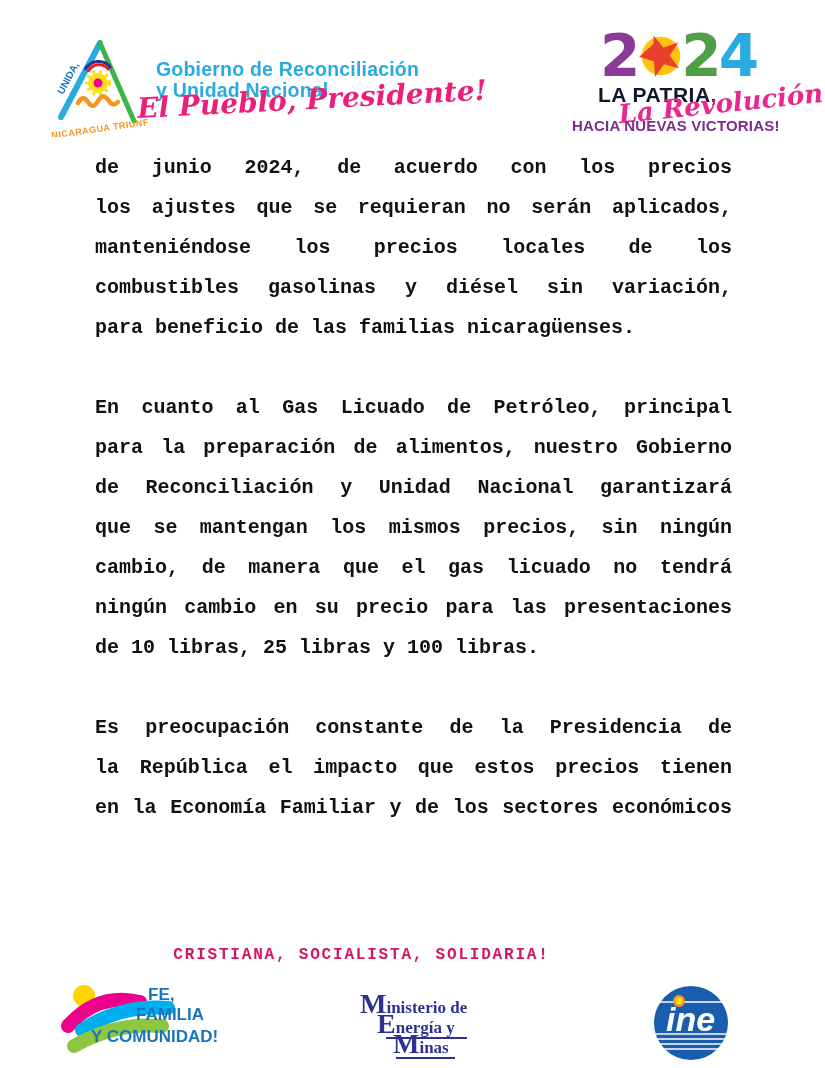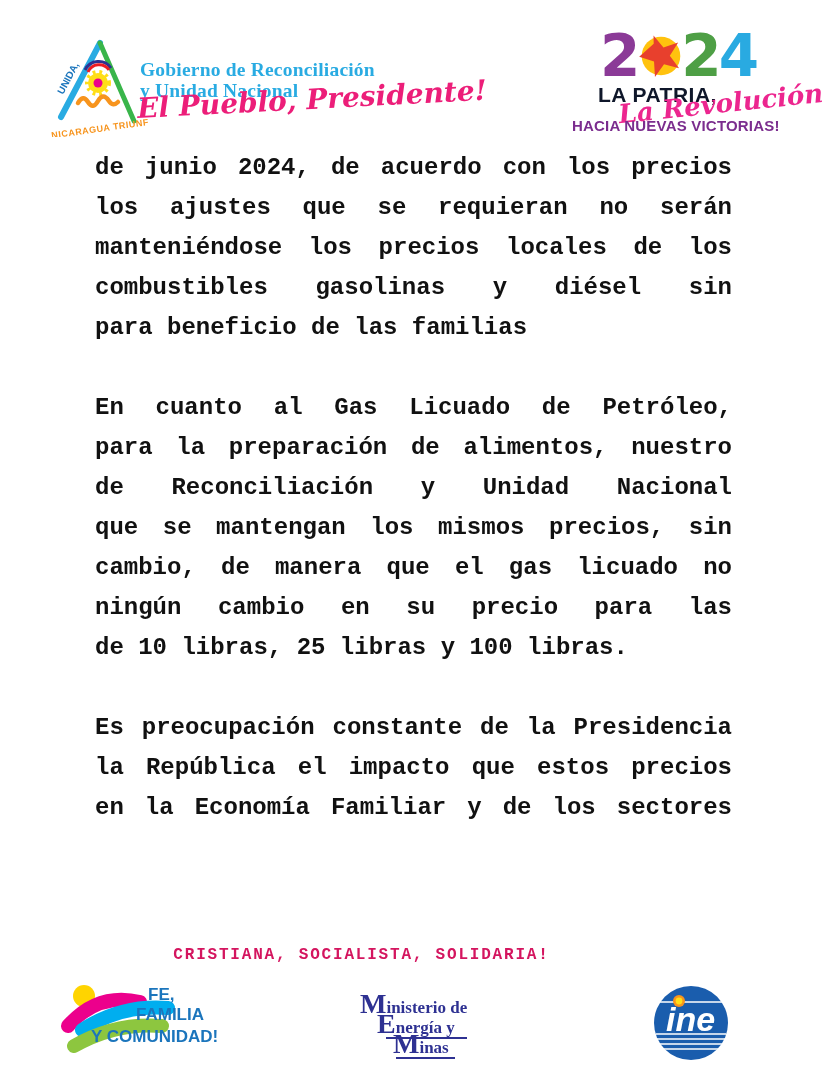--- a/index.html
+++ b/index.html
@@ -2,22 +2,22 @@
 <html><head>
 <meta charset="utf-8">
 <style>
   html,body{margin:0;padding:0;background:#e8e8e8;}
   .page{position:relative;width:825px;height:1068px;background:#ffffff;margin:0 auto;overflow:hidden;
         font-family:"Liberation Sans",sans-serif;}
 
   
   .gov-logo{position:absolute;left:48px;top:35px;width:420px;height:110px;}
   .gov-emblem{position:absolute;left:0;top:2px;width:100px;height:100px;}
-  .gov-title{position:absolute;left:92px;top:24px;color:#29ABE2;
-             font-family:Liberation Serif, serif;font-weight:bold;
+  .gov-title{position:absolute;left:108px;top:24px;color:#29ABE2;
+             font-family:Liberation Sans, sans-serif;font-weight:bold;
              font-size:19.5px;line-height:21px;letter-spacing:.2px;}
   .gov-motto{position:absolute;left:90px;top:57px;color:#EC1E79;
              font-family:"DejaVu Serif",serif;font-weight:bold;font-style:italic;
              font-size:28px;white-space:nowrap;transform:rotate(-3deg);transform-origin:left bottom;}
 
   
   .campaign{position:absolute;left:572px;top:26px;width:225px;height:115px;}
   .digits{position:absolute;left:28px;top:4px;display:flex;align-items:center;
           font-family:"DejaVu Sans",sans-serif;font-weight:800;font-size:58px;line-height:50px;}
   .digits .d{letter-spacing:-3px;}
@@ -26,21 +26,21 @@
   .la-patria{position:absolute;left:26px;top:57px;color:#0f172a;font-weight:800;
              font-size:21px;letter-spacing:.5px;white-space:nowrap;}
   .la-rev{position:absolute;left:46px;top:62px;color:#EC268F;white-space:nowrap;
           font-family:"DejaVu Serif",serif;font-style:italic;font-weight:bold;
           font-size:26px;transform:rotate(-6deg);}
   .hacia{position:absolute;left:0px;top:91px;color:#7B2D8E;font-weight:700;
          font-size:15px;letter-spacing:.2px;white-space:nowrap;}
 
   
   .doc-body{position:absolute;left:95px;top:148px;width:637px;color:#111;
-            font-family:"Liberation Mono",monospace;font-weight:bold;font-size:24px;}
+            font-family:"Liberation Mono",monospace;font-weight:bold;font-size:20px;}
   .para{margin:0 0 40px 0;}
   .bl{height:40px;line-height:40px;overflow:hidden;white-space:normal;}
   .bl.j{text-align:justify;}
   .bl.j::after{content:"";display:inline-block;width:100%;height:0;}
   .bl.last{text-align:left;}
 
   
   .slogan{position:absolute;left:0;top:946px;width:723px;text-align:center;color:#D4155F;
           font-family:"Liberation Mono",monospace;font-weight:bold;
           font-size:16px;letter-spacing:1.8px;}

